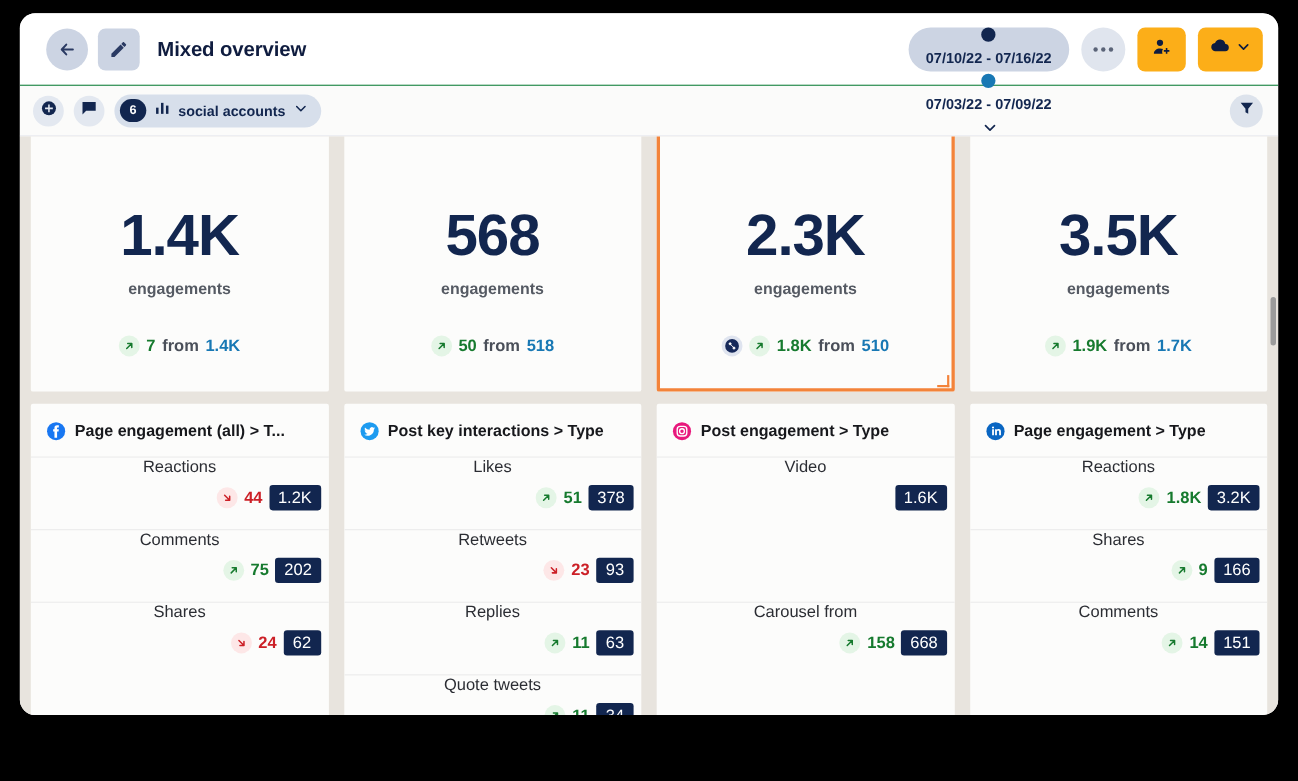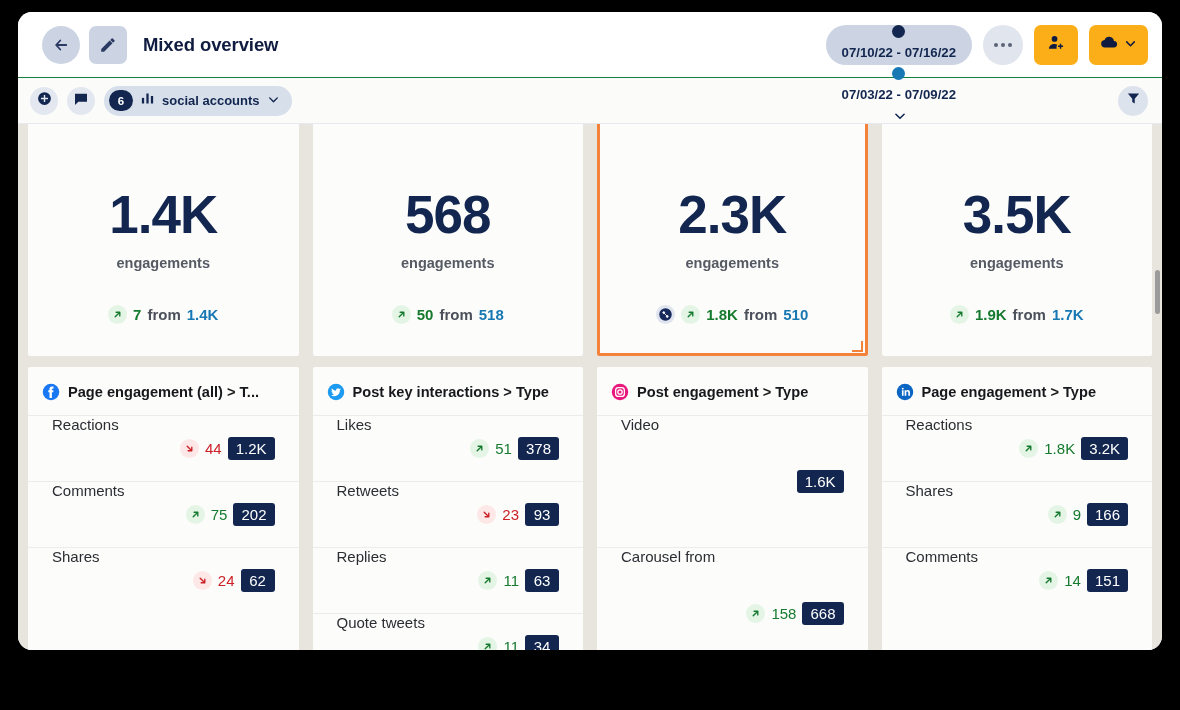--- a/index.html
+++ b/index.html
@@ -246,39 +246,41 @@
     font-size: 14.6px;
     font-weight: bold;
     color: #17181c;
     white-space: nowrap;
     overflow: hidden;
     text-overflow: ellipsis;
   }
   .rowitem {
     height: 66px;
     display: flex;
-    padding: 0 24px;
+    align-items: center;
+    padding: 0 7px;
     border-top: 1px solid #ececec;
     gap: 8px;
+    flex-direction: column;
   }
   .rowitem:first-of-type { border-top: none; }
   .row-label {
     font-size: 15px;
     color: #2b2d33;
     white-space: nowrap;
   }
   .row-right {
     margin-left: auto;
     display: flex;
     align-items: center;
     gap: 6px;
   }
   .row-delta {
     font-size: 15px;
-    font-weight: normal;
+    font-weight: bold;
   }
   .row-value {
     background: #12264f;
     color: #ffffff;
     font-size: 15px;
     font-weight: normal;
     border-radius: 3px;
     padding: 3px 8px;
     min-width: 34px;
     text-align: center;

